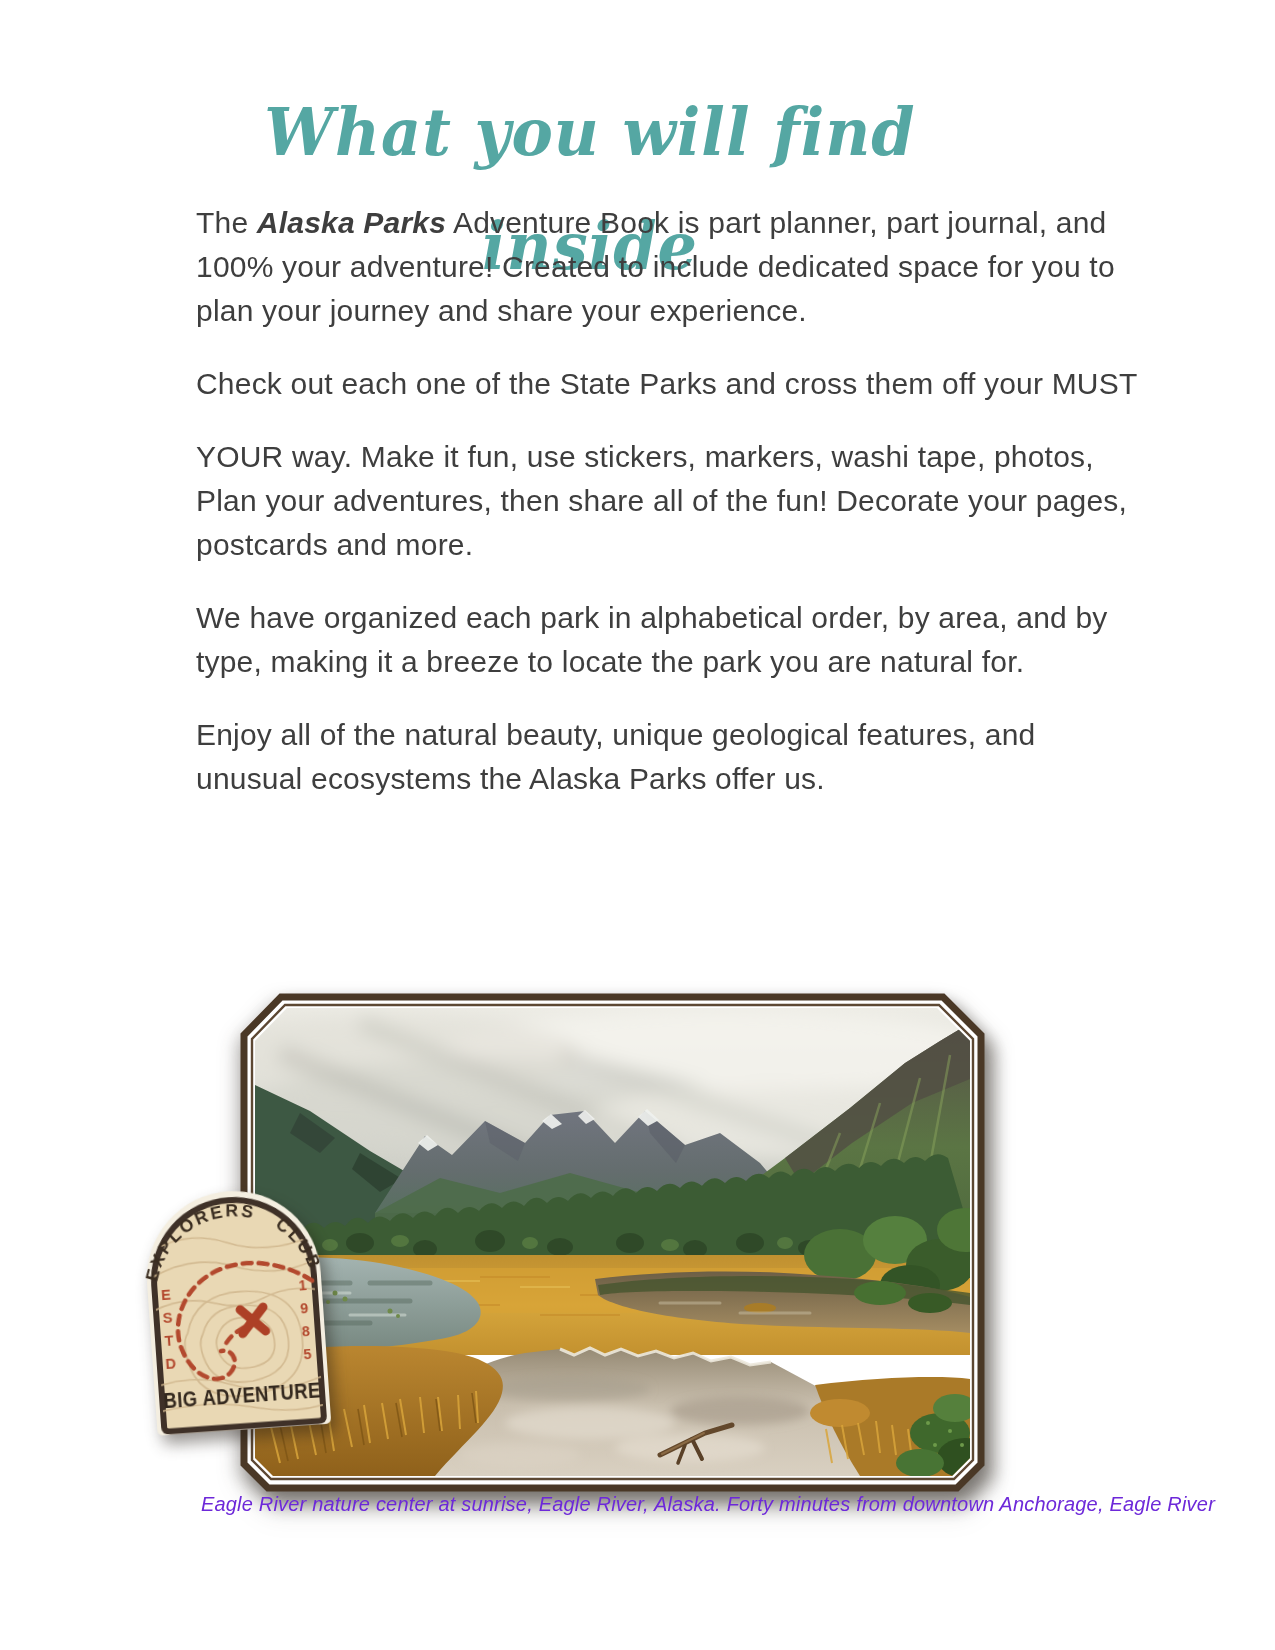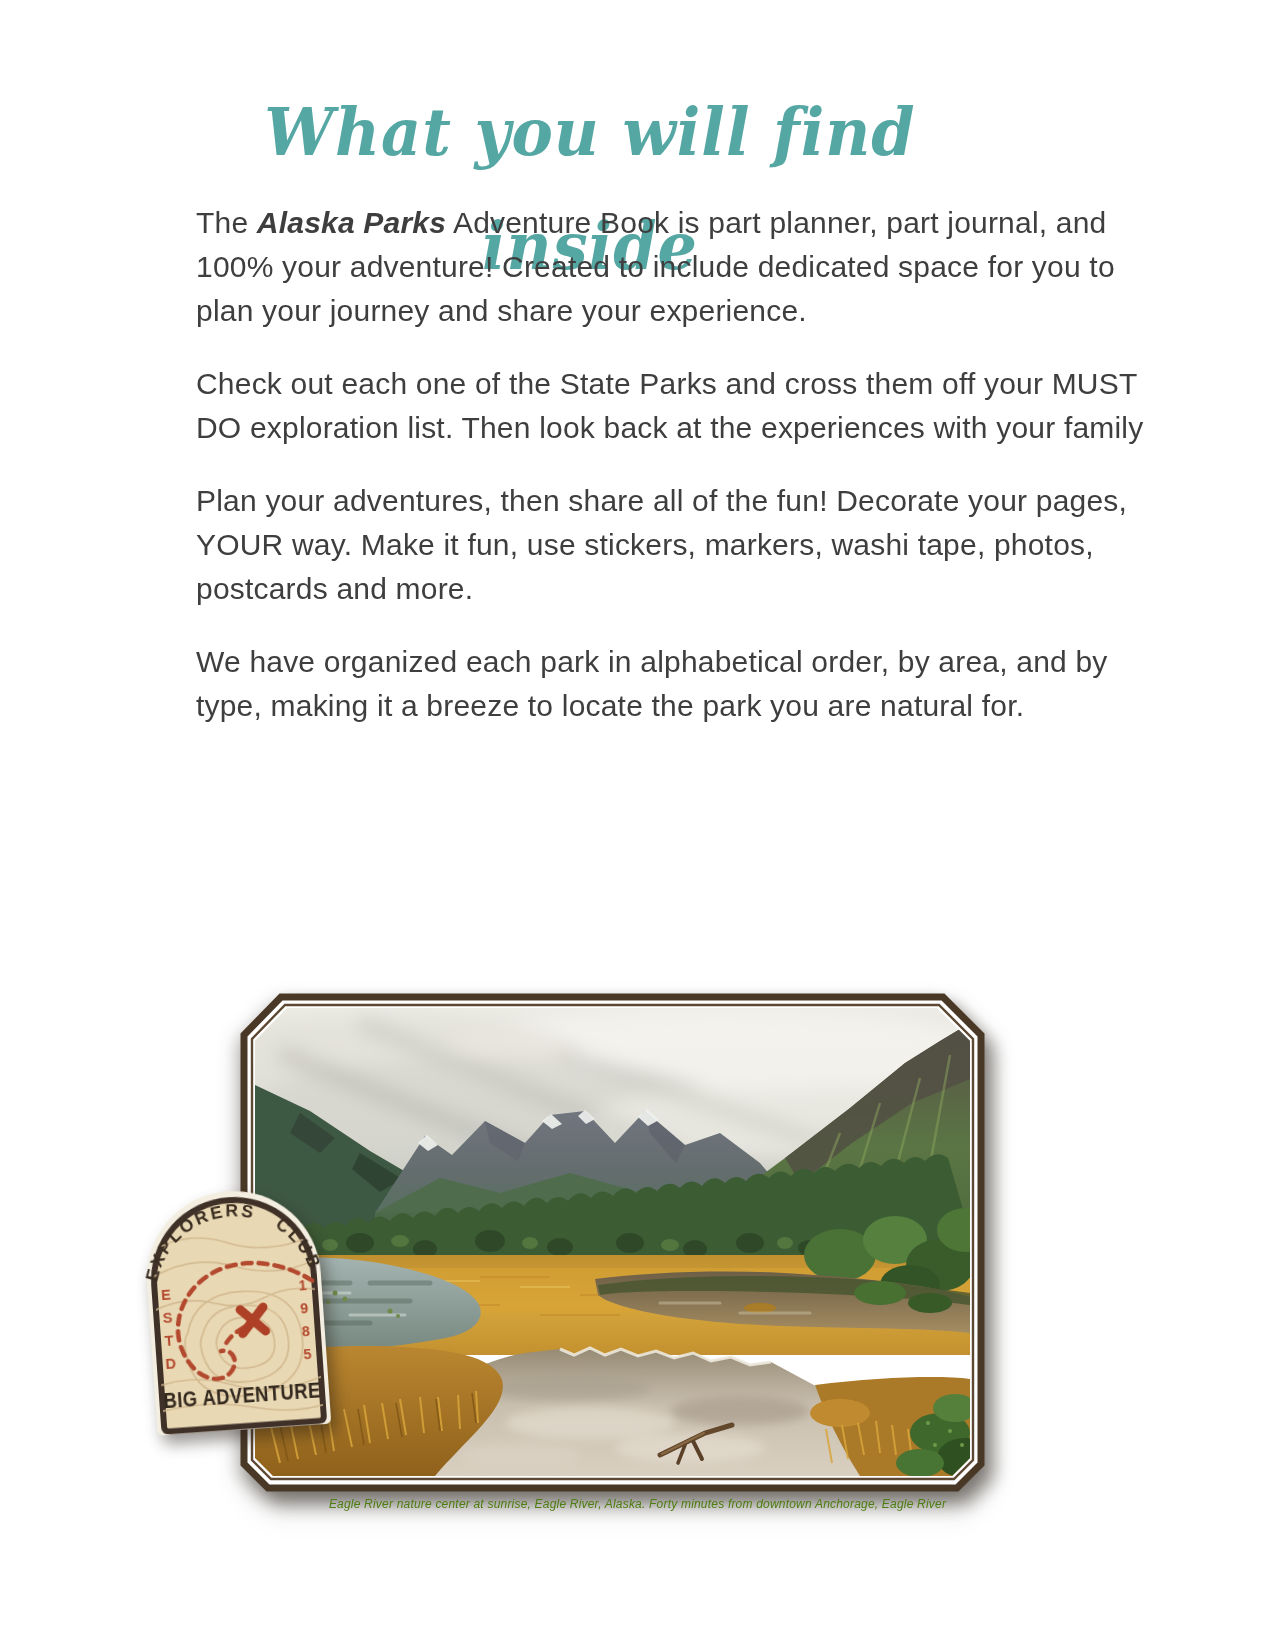--- a/index.html
+++ b/index.html
@@ -34,47 +34,50 @@
     font-family:"Liberation Sans",sans-serif;
   }
   .badge-estd{left:13px;top:98px;height:100px;}
   .badge-year{left:150px;top:98px;height:100px;}
   .badge-bottom{
     position:absolute;left:4px;right:4px;top:200px;text-align:center;
     font-weight:bold;font-size:20px;letter-spacing:0.5px;color:#33281e;
     transform:scaleX(.92) scaleY(1.08);
   }
   .caption{
-    position:absolute;left:60px;top:1486px;width:1155px;text-align:center;
-    font-style:italic;font-size:12px;line-height:36px;color:#4d7c0f;letter-spacing:0.2px;
+    position:absolute;left:60px;top:1486px;width:1155px;text-align:right;
+    font-style:italic;font-size:20px;line-height:36px;color:#6d28d9;letter-spacing:0.2px;
   }
 </style>
 </head>
 <body>
 
 <div class="page-title">What you will find inside</div>
 
 <div class="bodytext">
   <div class="para">
     <div class="line"><span>The </span><span class="hl">Alaska Parks</span><span> Adventure Book is part planner, part journal, and</span></div>
     <div class="line">100% your adventure! Created to include dedicated space for you to</div>
     <div class="line">plan your journey and share your experience.</div>
   </div>
   <div class="para">
     <div class="line">Check out each one of the State Parks and cross them off your MUST</div>
-    <div class="line">DO exploration list. Then look back at the experiences with your family</div>
-  </div>
-  <div class="para">
+  </div>
+  <div class="para">
+    <div class="line">YOUR way. Make it fun, use stickers, markers, washi tape, photos,</div>
     <div class="line">Plan your adventures, then share all of the fun! Decorate your pages,</div>
-    <div class="line">YOUR way. Make it fun, use stickers, markers, washi tape, photos,</div>
     <div class="line">postcards and more.</div>
   </div>
   <div class="para">
     <div class="line">We have organized each park in alphabetical order, by area, and by</div>
     <div class="line">type, making it a breeze to locate the park you are natural for.</div>
+  </div>
+  <div class="para">
+    <div class="line">Enjoy all of the natural beauty, unique geological features, and</div>
+    <div class="line">unusual ecosystems the Alaska Parks offer us.</div>
   </div>
 </div>
 
 <div class="photo-frame">
 <svg width="745" height="505" viewBox="0 0 745 505">
   <defs>
     <clipPath id="pc">
           <path d="M 47,15 L 697,15 L 730,48 L 730,465 L 712,483 L 33,483 L 15,465 L 15,48 Z"></path>
         </clipPath>
     <linearGradient id="skyG" x1="0" y1="0" x2="0" y2="1">

